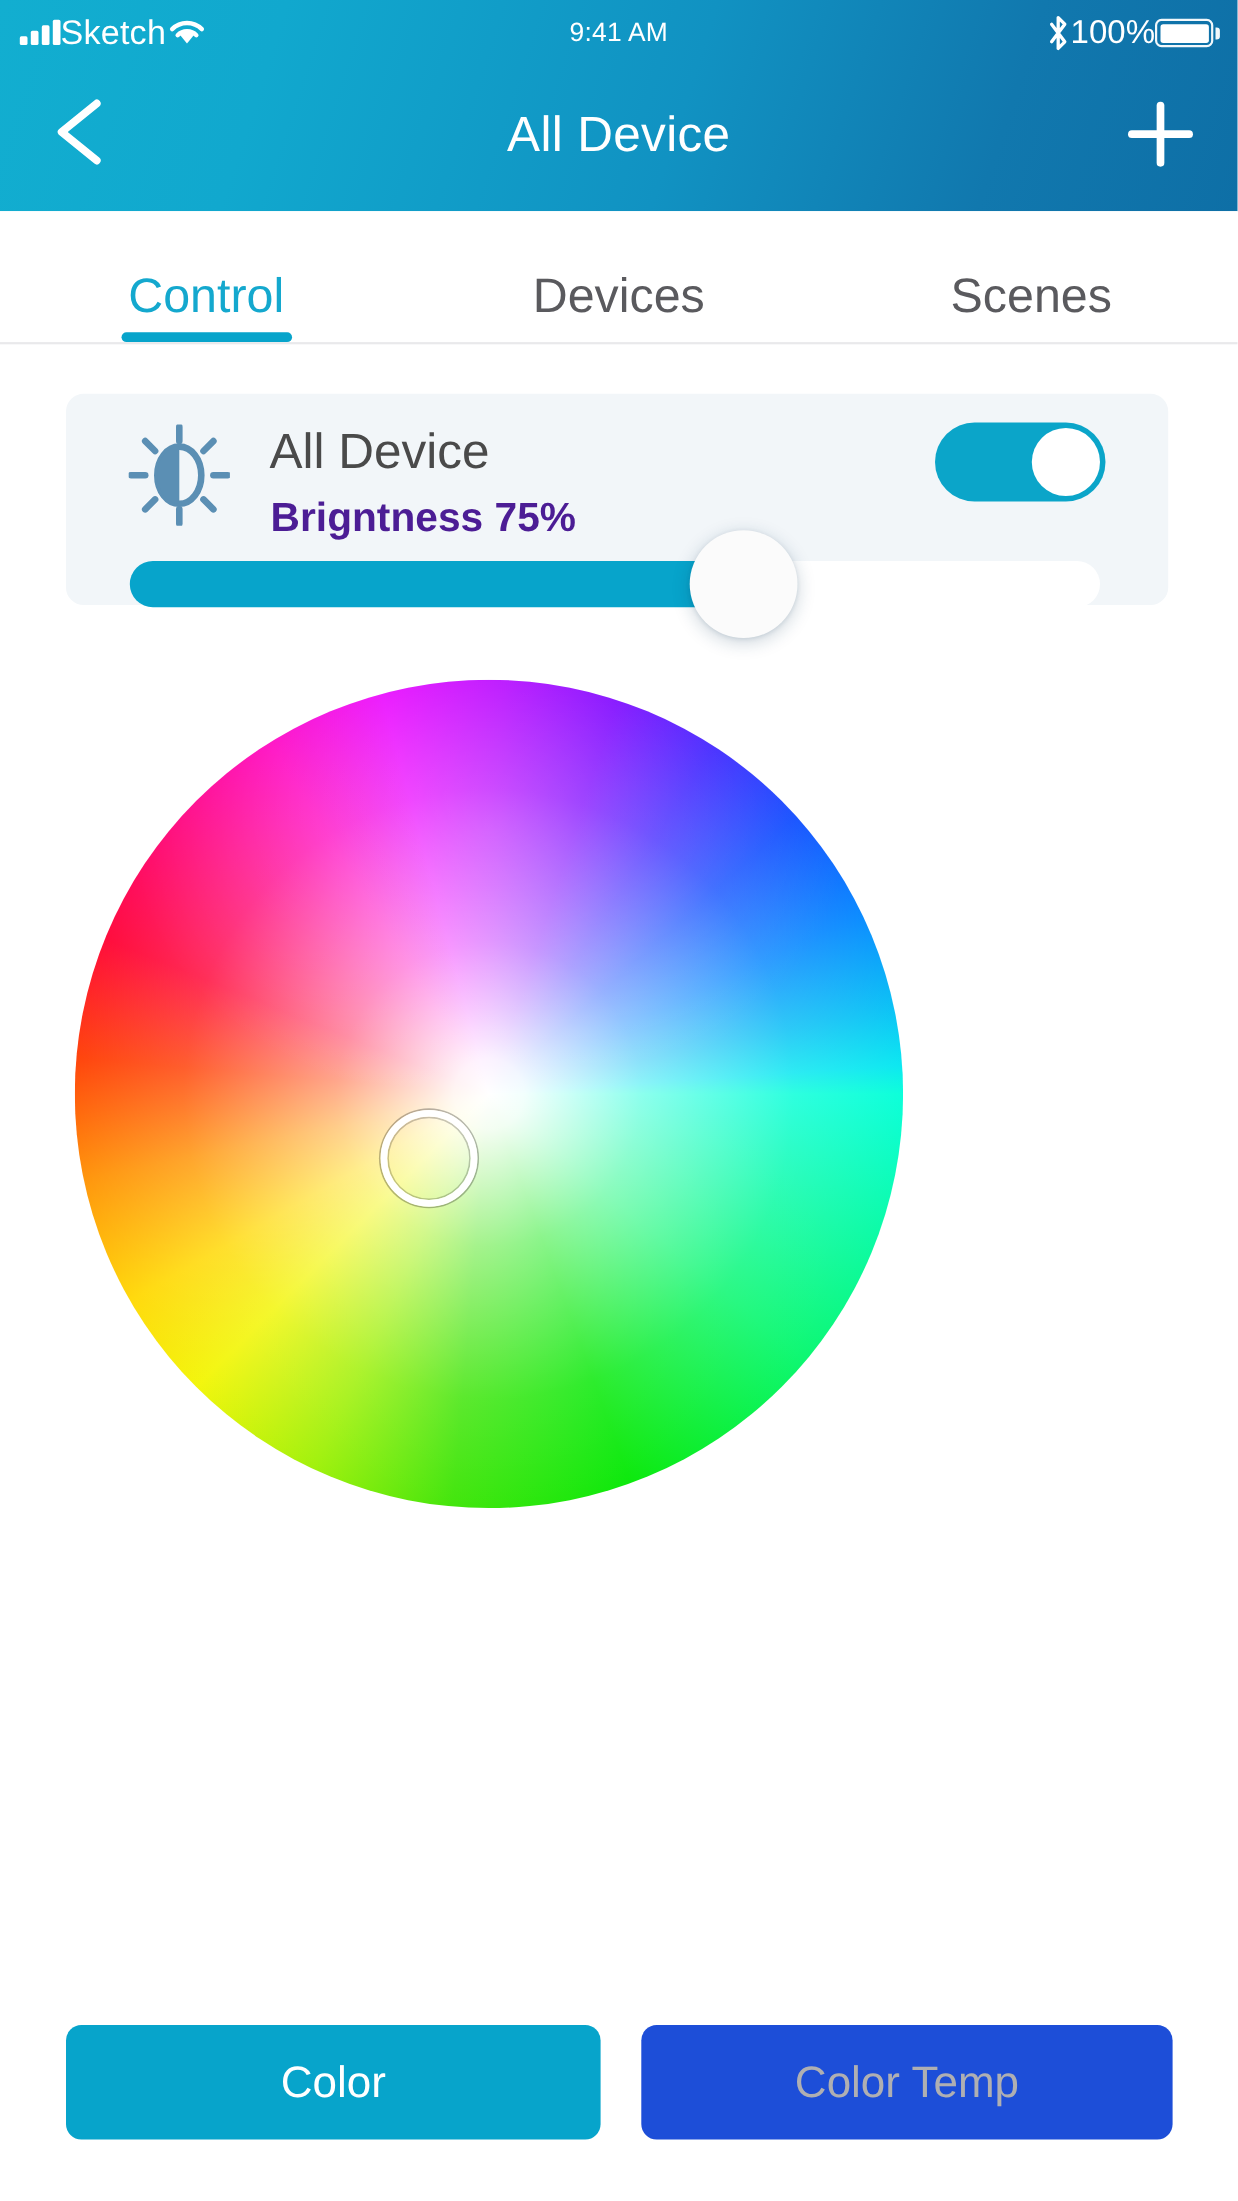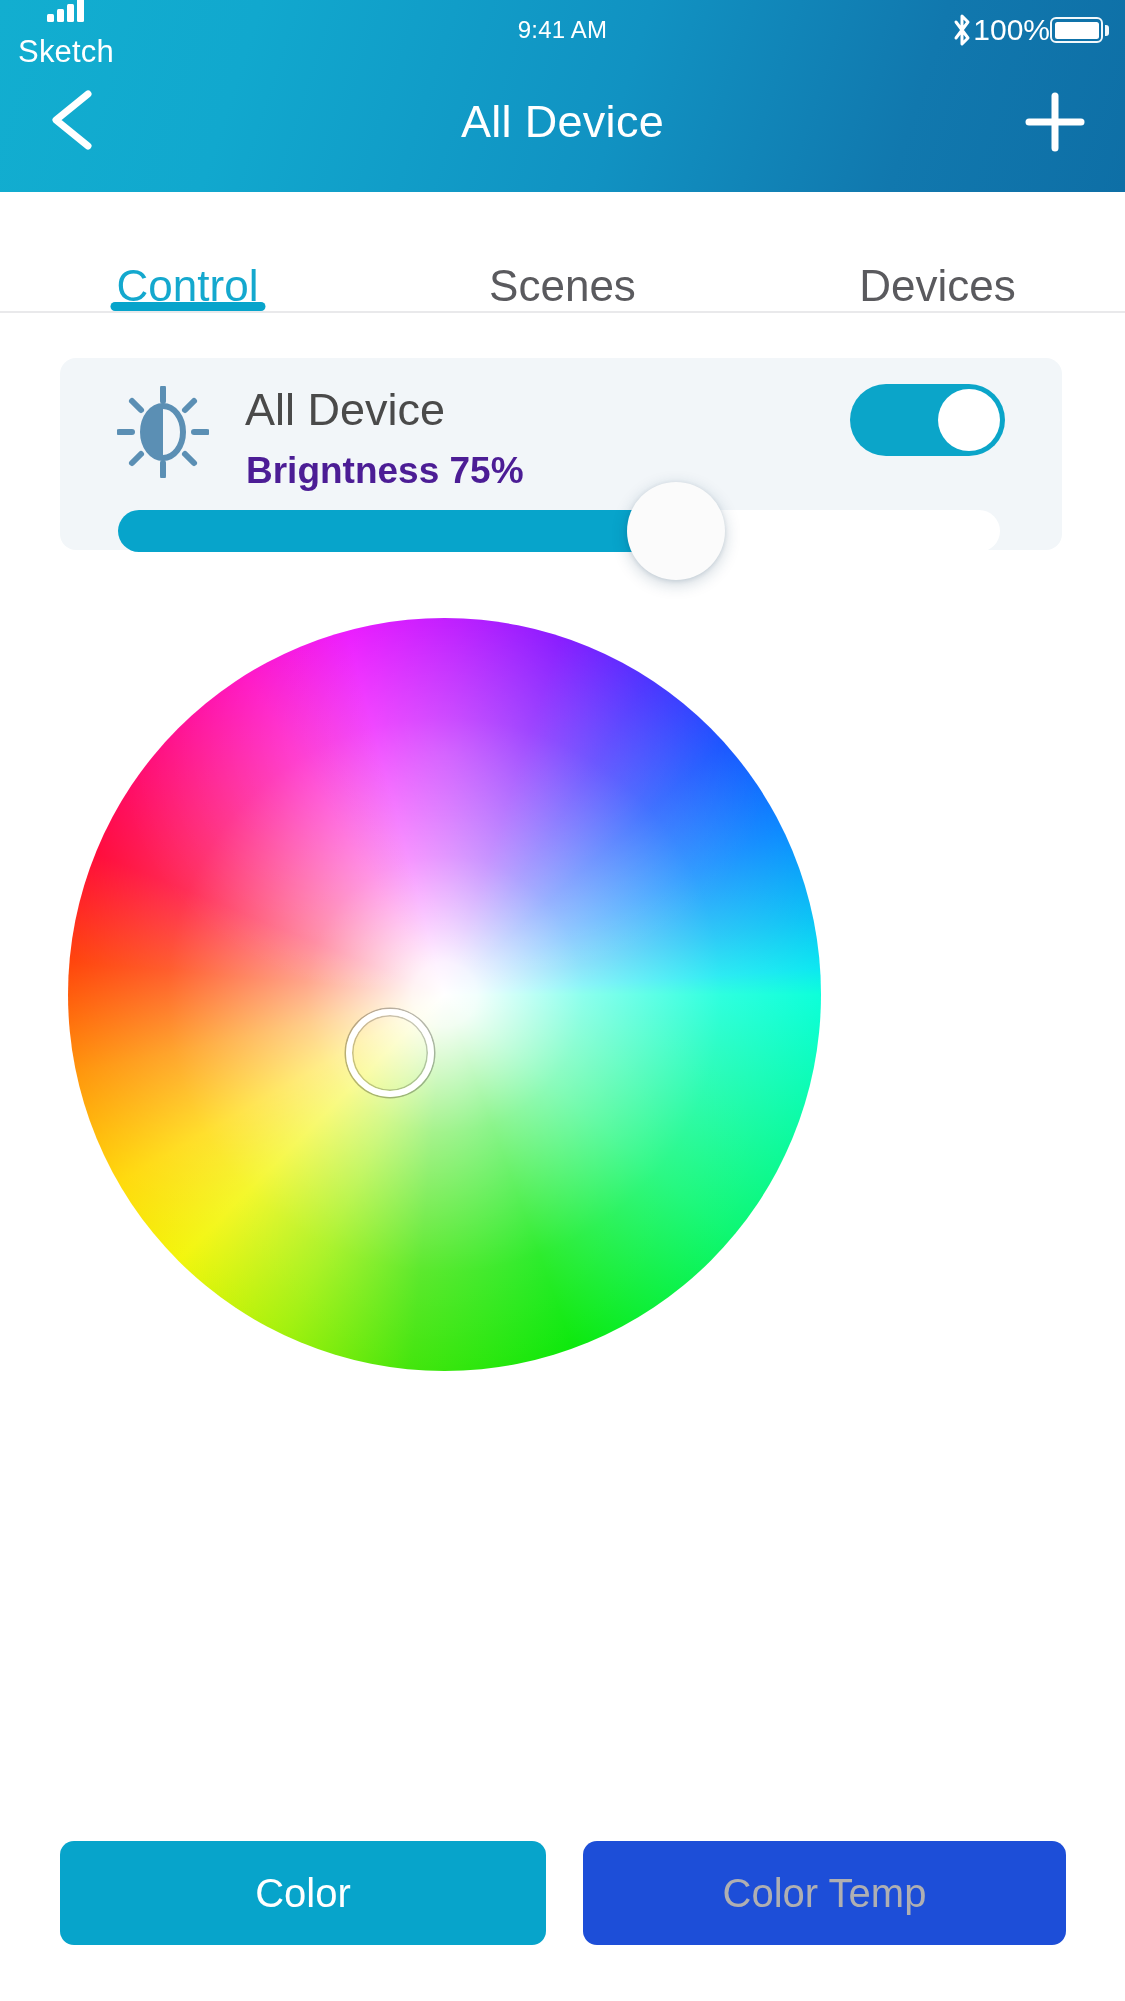--- a/index.html
+++ b/index.html
@@ -26,22 +26,21 @@
     align-items: center;
     color: #ffffff;
     z-index: 5;
   }
   .sb-left {
     position: absolute;
     left: 18px; top: 0;
     height: 60px;
     display: flex;
     align-items: center;
-    gap: 12px;
-    flex-direction: column;
+    gap: 0;
   }
   .sb-center {
     position: absolute;
     left: 0; top: 0;
     width: 1125px;
     height: 60px;
     display: flex;
     align-items: center;
     justify-content: center;
     font-size: 24px;
@@ -137,21 +136,21 @@
     height: 121px;
     background: #ffffff;
     border-bottom: 2px solid #E9E9EB;
     box-sizing: border-box;
     display: flex;
   }
   .tab {
     flex: 1;
     position: relative;
     display: flex;
-    align-items: flex-end;
+    align-items: center;
     justify-content: center;
     padding-top: 36px;
     cursor: pointer;
   }
   .tab-label {
     font-size: 44px;
     color: #5A5A5E;
     font-weight: 400;
   }
   .tab.active .tab-label { color: #14A8CE; }
@@ -380,25 +379,25 @@
 </div>
 
 <div id="tab-bar">
 
   <div class="tab active">
     <span class="tab-label">Control</span>
     <span class="tab-underline"></span>
   </div>
 
   <div class="tab">
+    <span class="tab-label">Devices</span>
+  </div>
+
+  <div class="tab">
     <span class="tab-label">Scenes</span>
-  </div>
-
-  <div class="tab">
-    <span class="tab-label">Devices</span>
   </div>
 </div>
 
 <div id="brightness-card">
 
   <svg id="brightness-icon" viewBox="0 0 92 92">
     <g stroke="#5B8FB4" stroke-width="6" stroke-linecap="round">
       <line x1="46" y1="2" x2="46" y2="15"></line>
       <line x1="46" y1="77" x2="46" y2="90"></line>
       <line x1="2" y1="46" x2="15" y2="46"></line>

